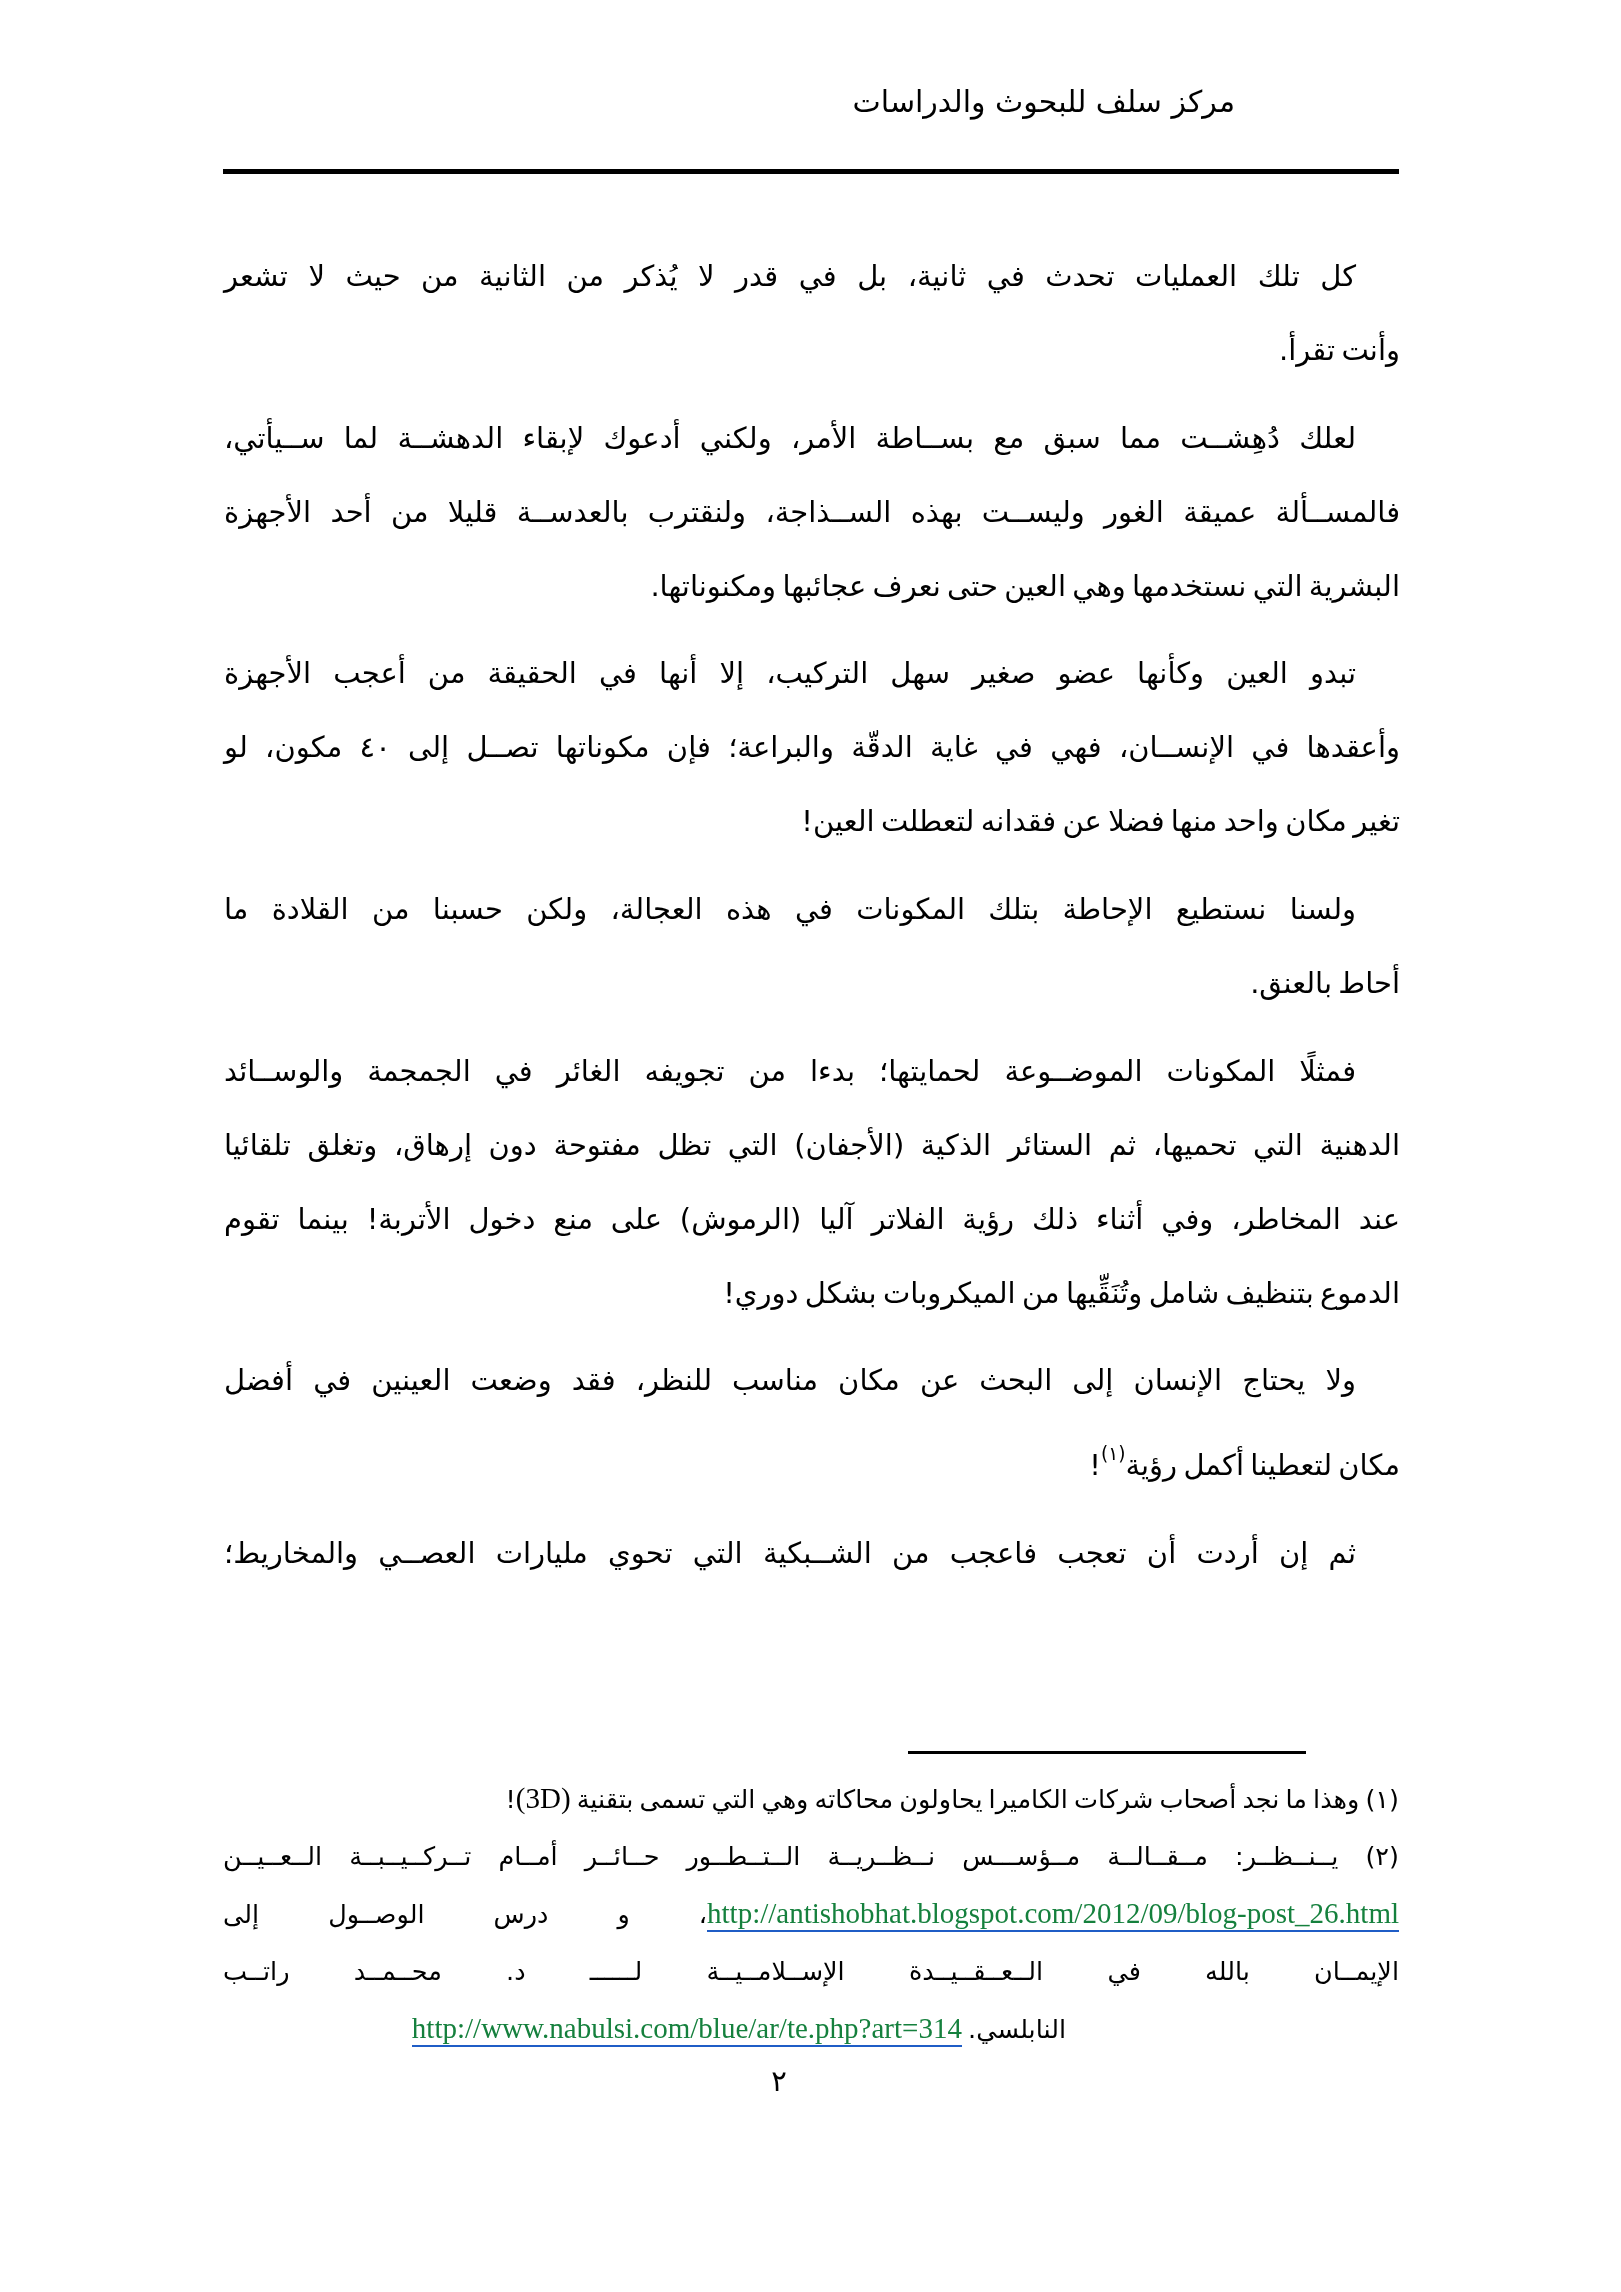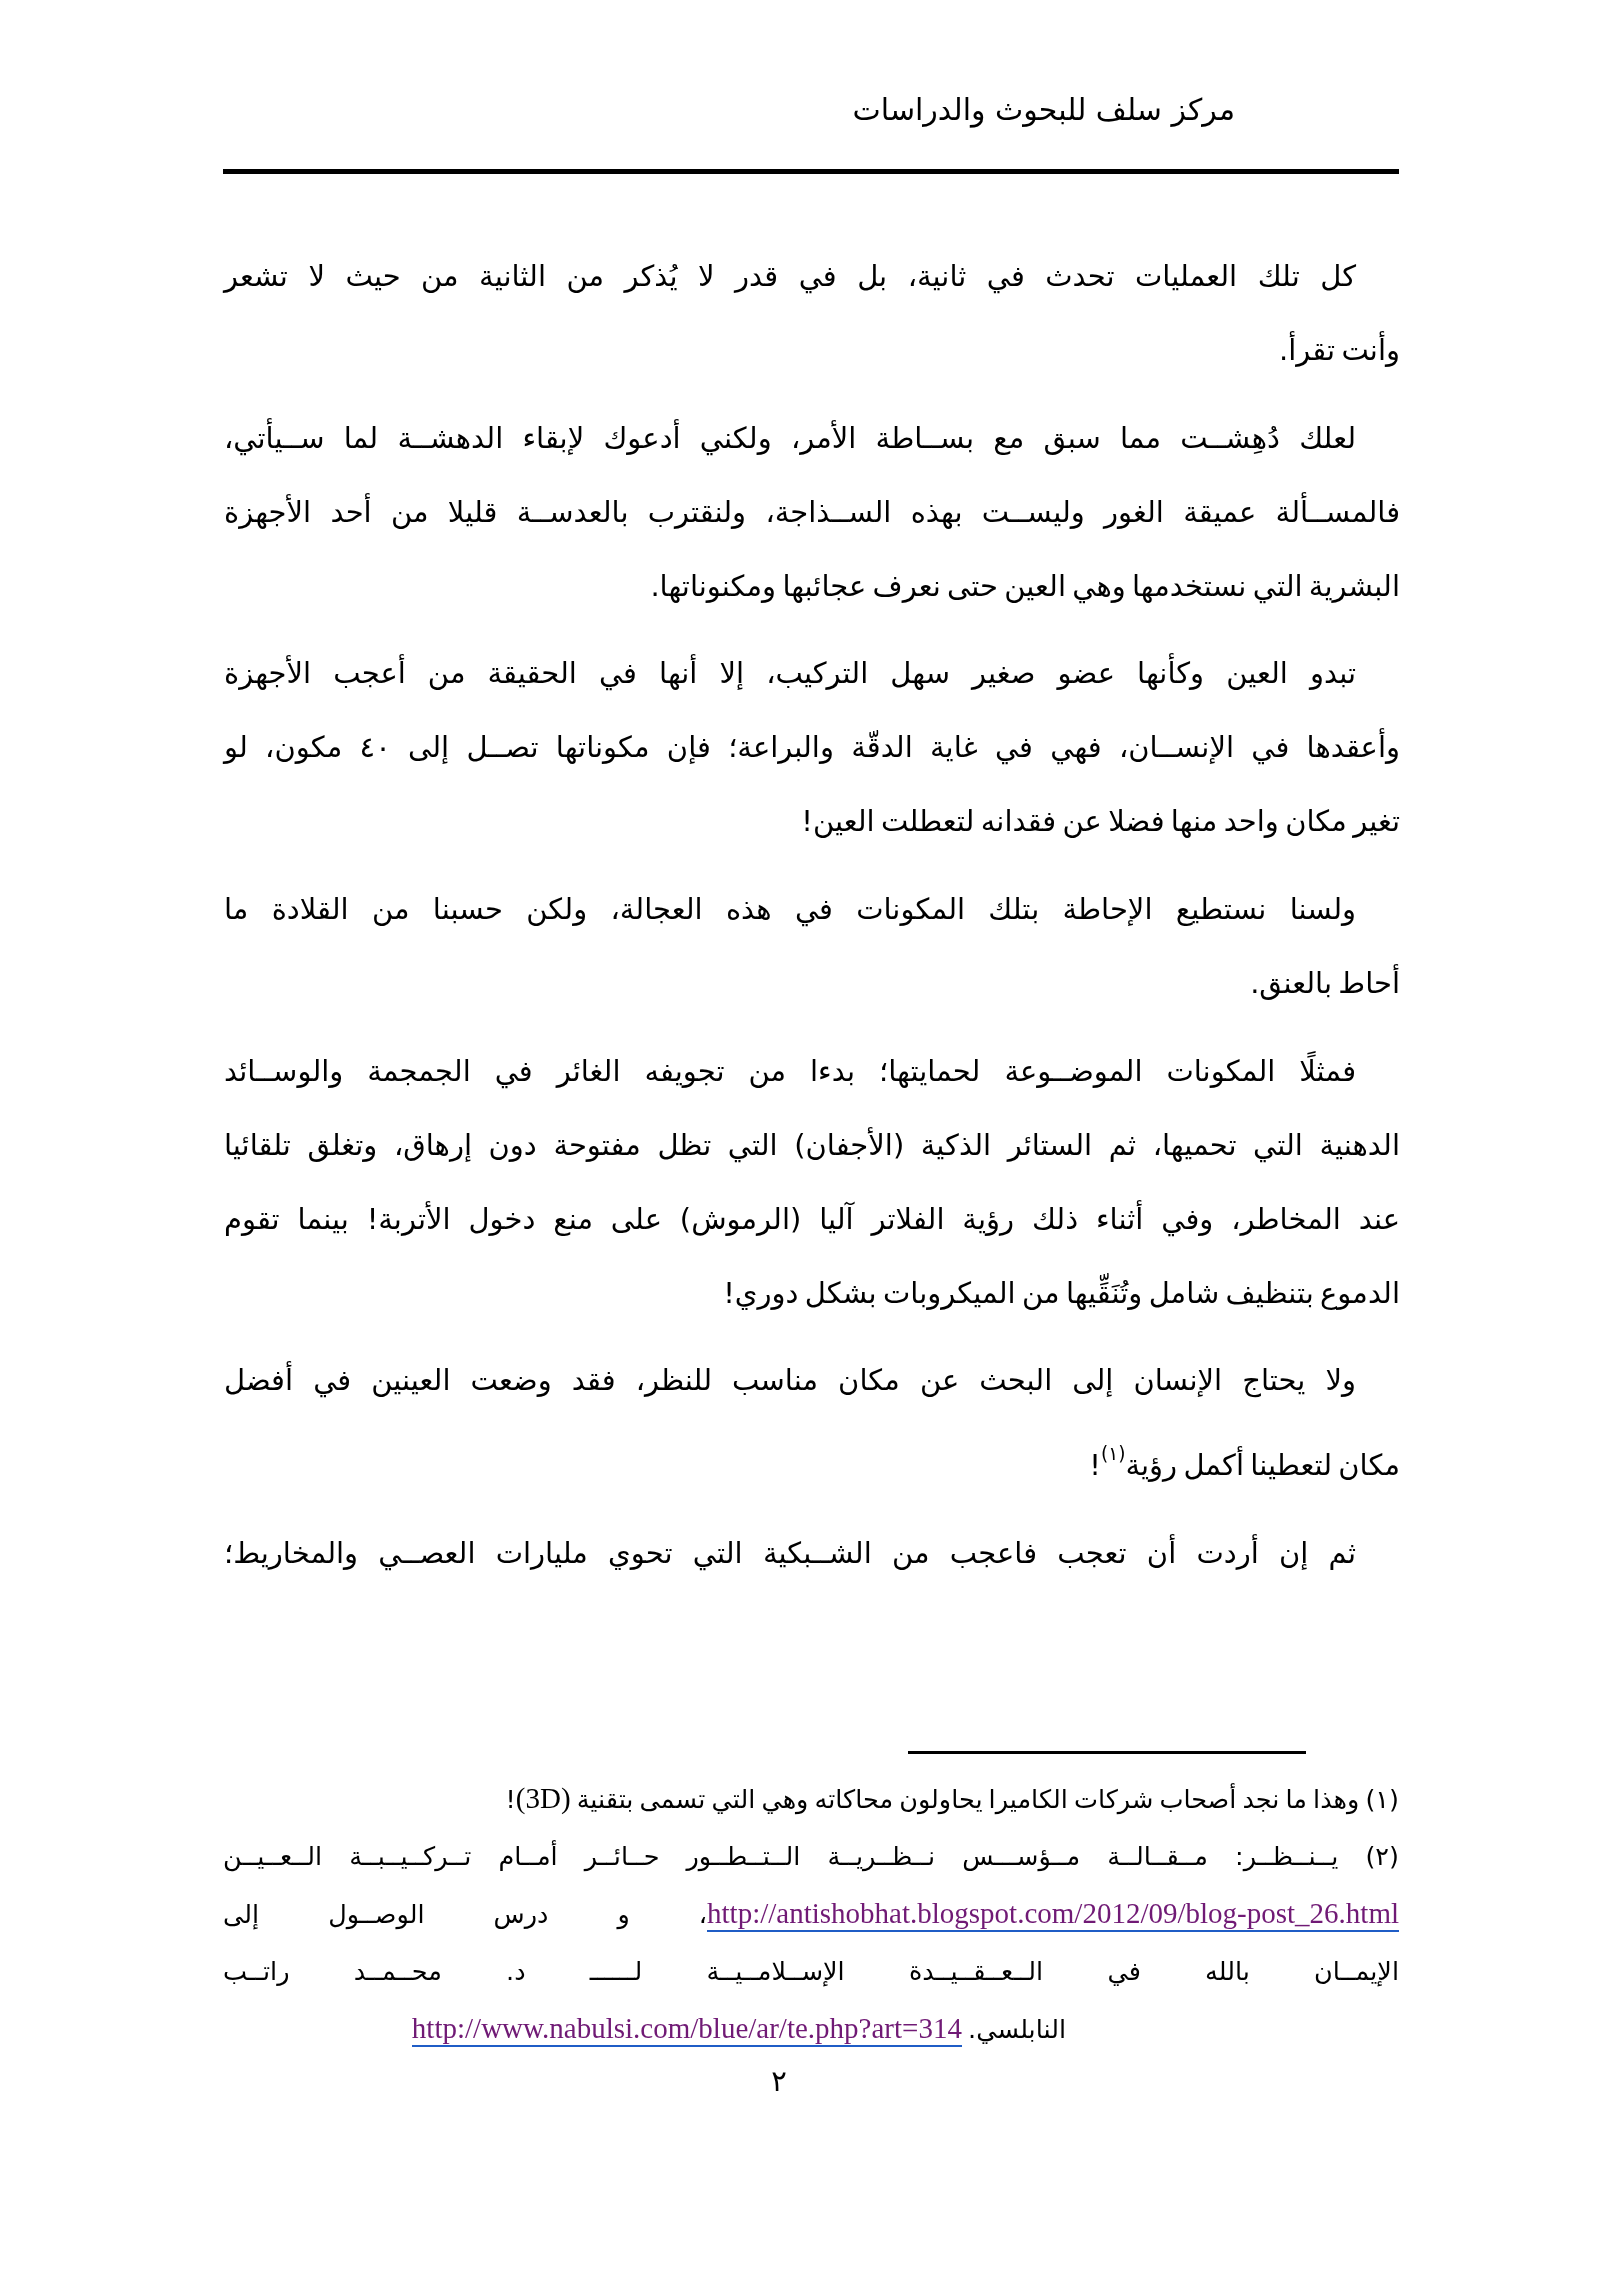--- a/index.html
+++ b/index.html
@@ -7,21 +7,21 @@
     position: relative;
     width: 1621px;
     height: 2293px;
     background: #ffffff;
     font-family: "DejaVu Sans", sans-serif;
     color: #000000;
     overflow: hidden;
   }
   .header-title {
     position: absolute;
-    top: 92px;
+    top: 84px;
     right: 386px;
     font-size: 30px;
     white-space: nowrap;
     direction: rtl;
   }
   .header-rule {
     position: absolute;
     top: 169px;
     left: 223px;
     width: 1176px;
@@ -76,21 +76,21 @@
     padding-right: 333px;
     box-sizing: border-box;
   }
   .latin {
     font-family: "Liberation Serif", "DejaVu Serif", serif;
     font-size: 29px;
   }
   .link {
     font-family: "Liberation Serif", "DejaVu Serif", serif;
     font-size: 29px;
-    color: #701a75;
+    color: #15803d;
     text-decoration: none;
     border-bottom: 2.9px solid #1F5DC6;
     padding-bottom: 1px;
     white-space: nowrap;
   }
   .page-number {
     position: absolute;
     top: 2064px;
     left: 740px;
     width: 78px;

